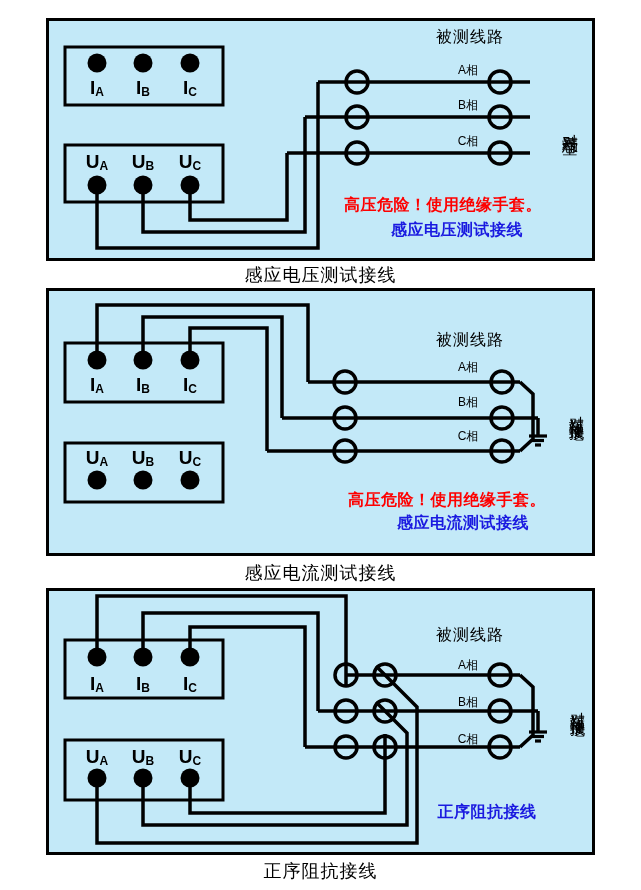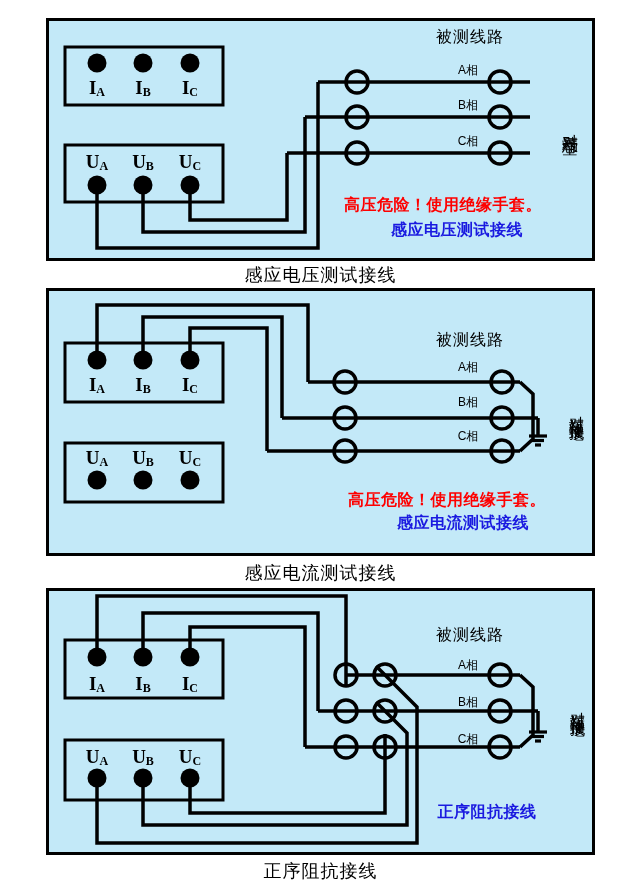--- a/index.html
+++ b/index.html
@@ -29,21 +29,21 @@
     position:absolute;transform:translate(-50%,-50%);
     writing-mode:vertical-rl;text-orientation:upright;
     font-size:15px;line-height:1;letter-spacing:2px;white-space:nowrap;
   }
   .caption{
     position:absolute;left:46px;width:549px;text-align:center;
     font-size:18px;letter-spacing:1px;color:var(--text);
   }
   .tlabel{
     position:absolute;transform:translate(-50%,-50%);white-space:nowrap;
-    font-family:Liberation Serif, serif;
+    font-family:Liberation Sans, sans-serif;
     font-size:19px;font-weight:600;line-height:1;
   }
   .tlabel sub{font-size:12px;line-height:1;vertical-align:-0.15em;}
 </style>
 </head>
 <body>
 
 <div class="panel" id="panel1">
   <svg width="549" height="243" viewBox="0 0 549 243">
     <g stroke="#000" fill="none" stroke-width="3">

